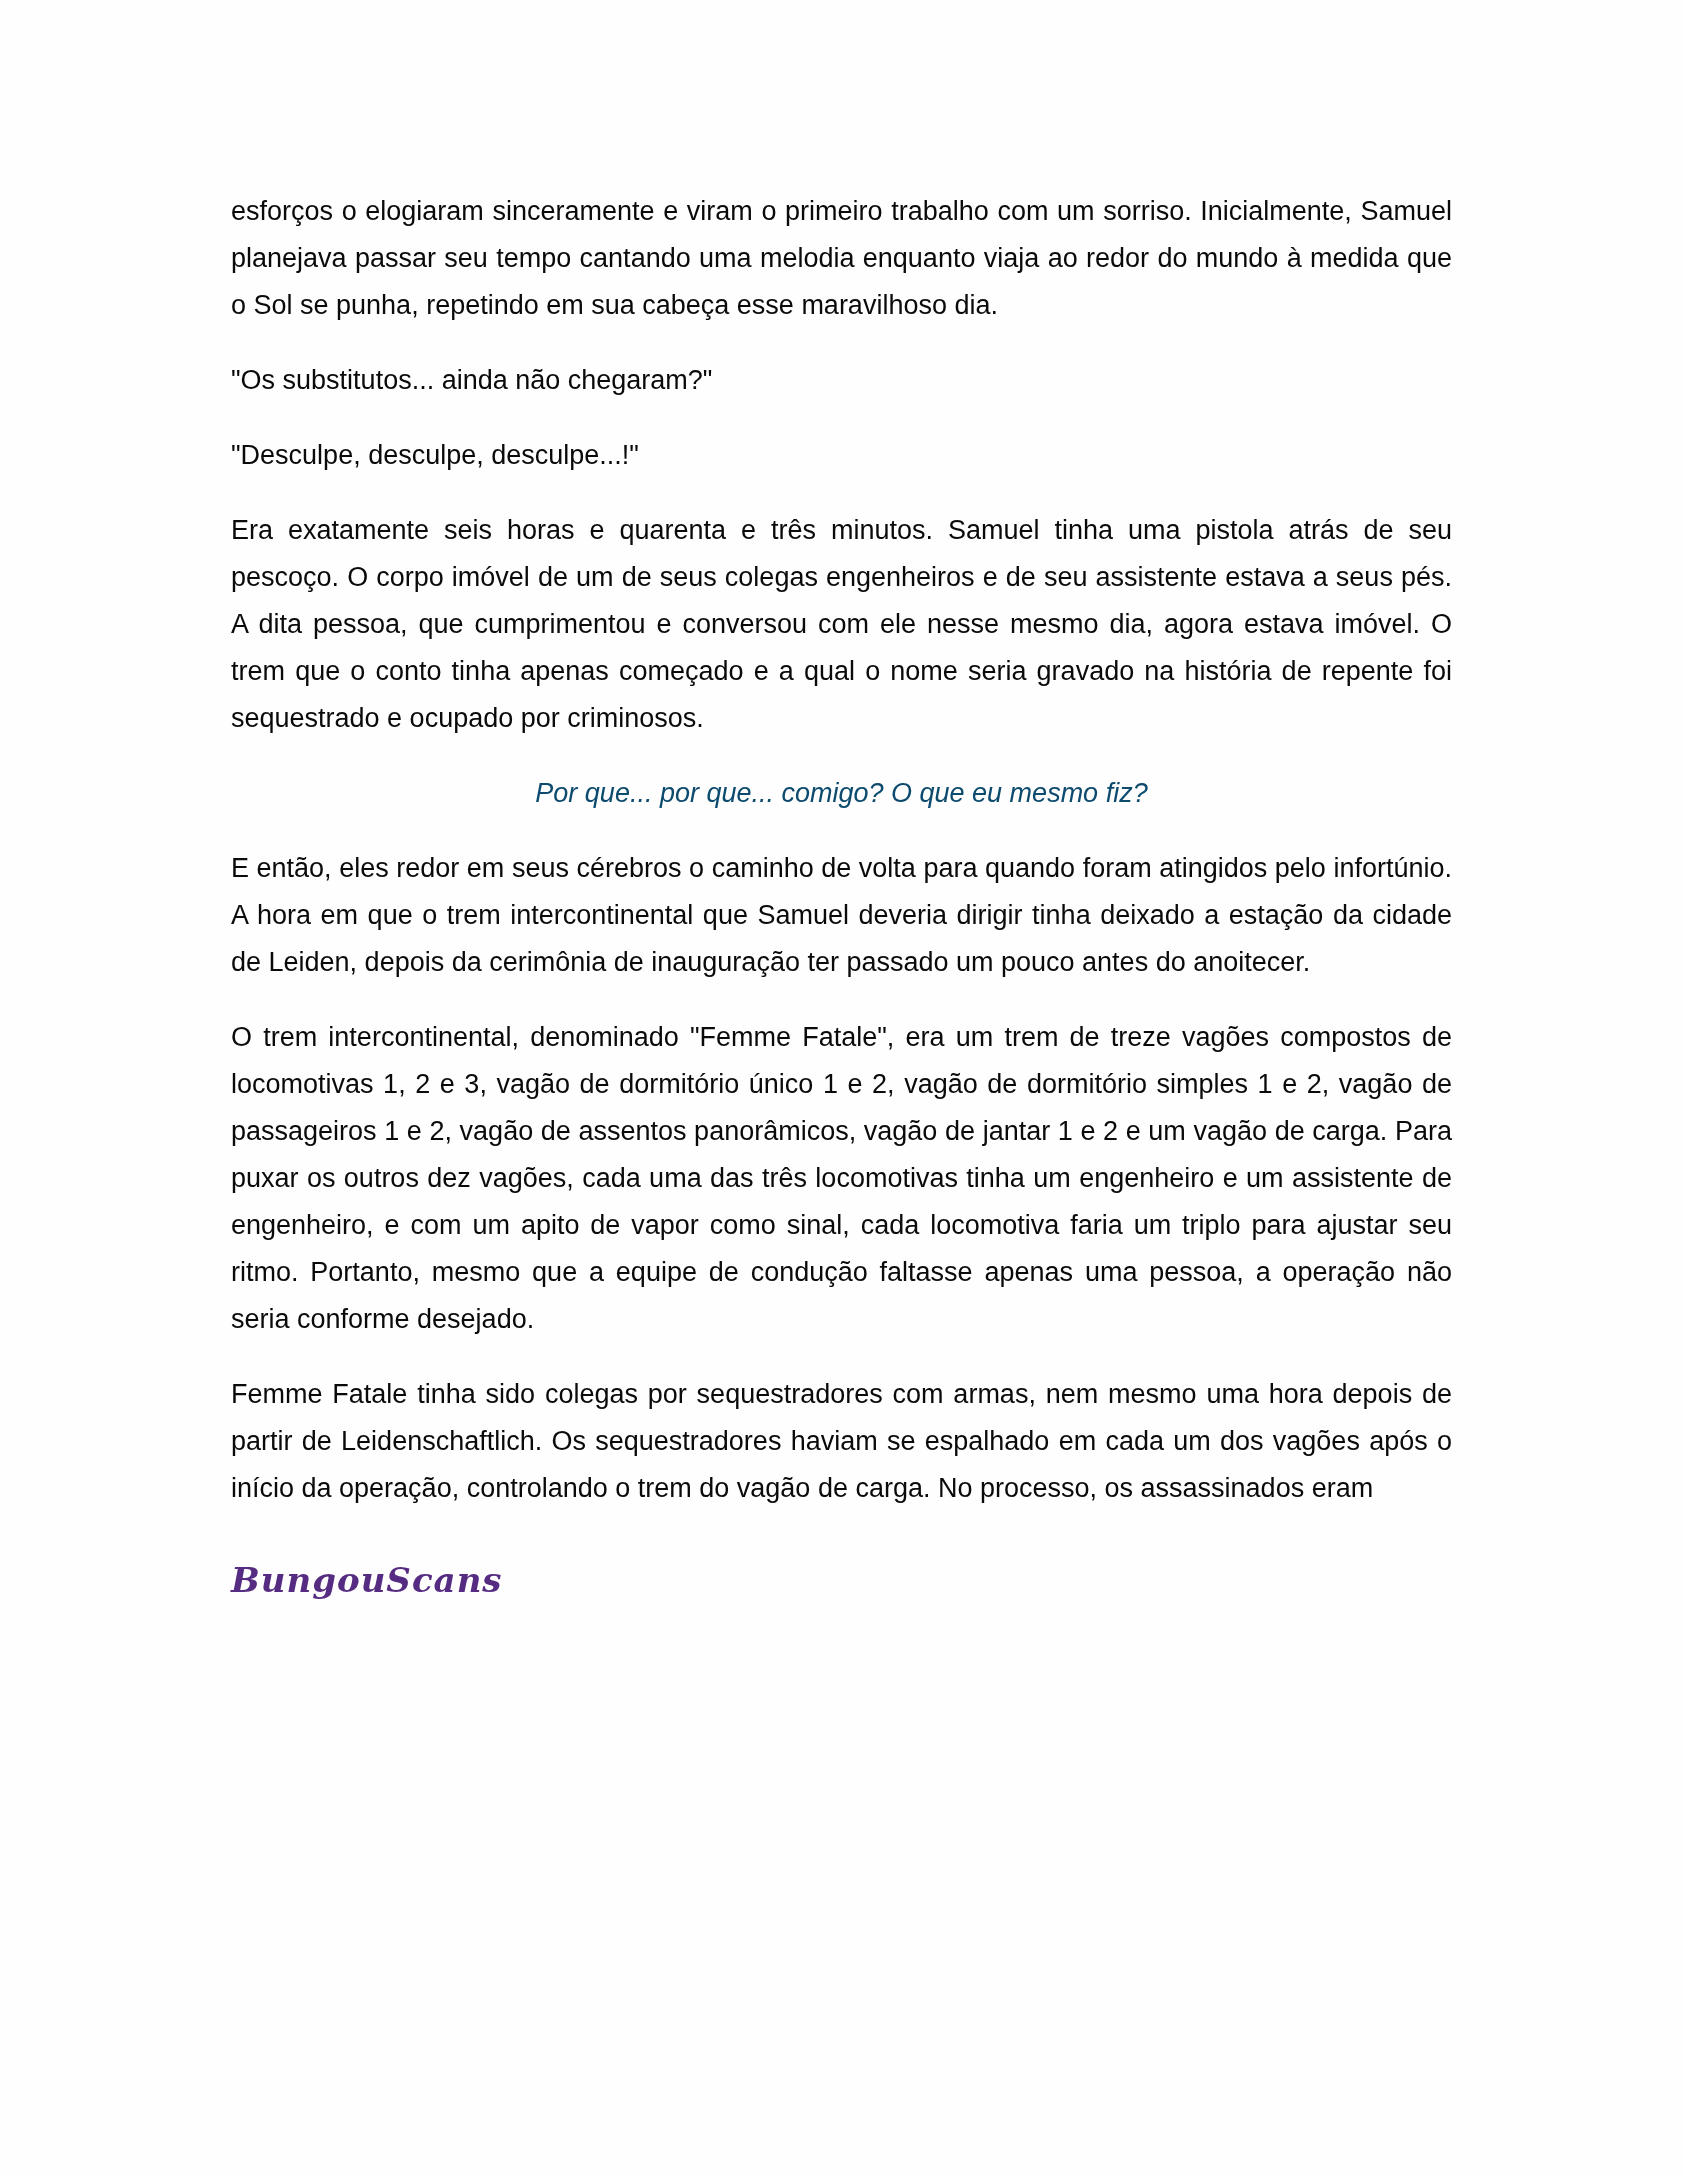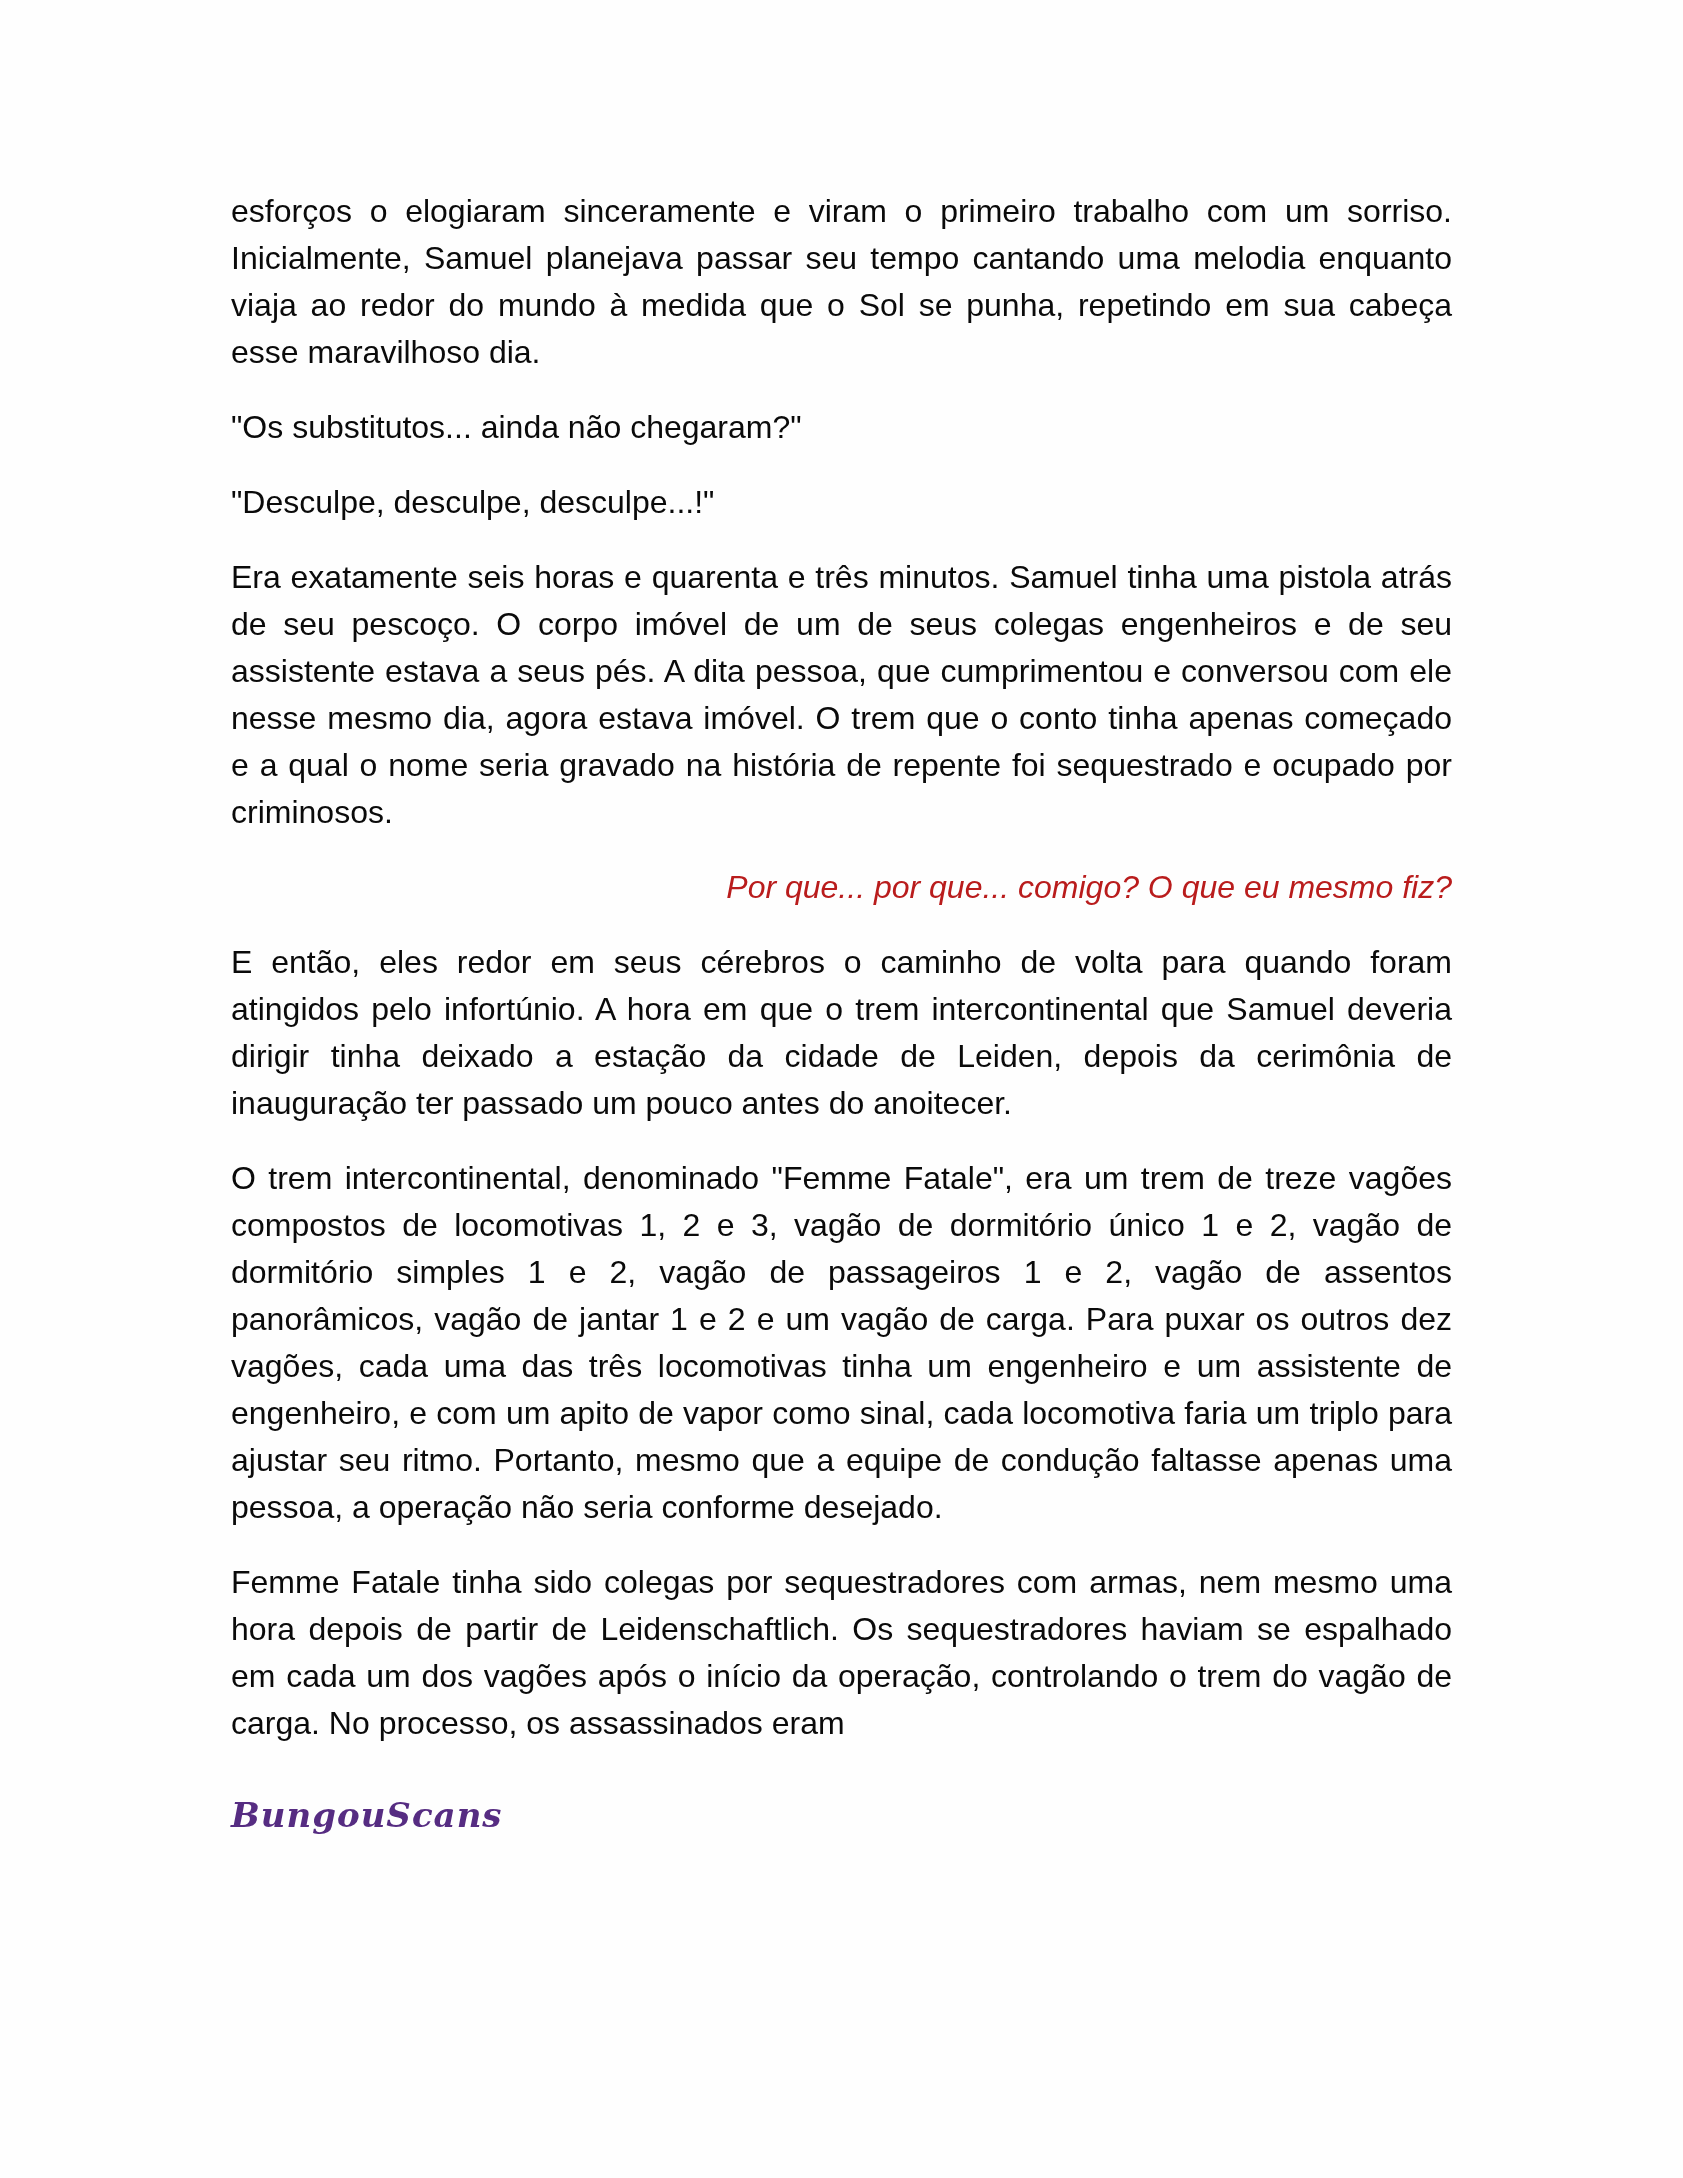--- a/index.html
+++ b/index.html
@@ -17,36 +17,36 @@
     color: #0a0a0a;
   }
   .text-column {
     position: absolute;
     left: 231px;
     top: 188px;
     width: 1221px;
   }
   p {
     margin: 0 0 28px 0;
-    font-size: 32px;
+    font-size: 27px;
     line-height: 47px;
   }
   .body-para {
     text-align: justify;
     text-justify: inter-word;
     color: #0a0a0a;
   }
   .dialogue-para {
     text-align: left;
     color: #0a0a0a;
   }
   .thought-para {
-    text-align: right;
+    text-align: center;
     font-style: italic;
-    color: #b91c1c;
+    color: #0c4a6e;
   }
   .signature {
     margin-top: 48px;
     font-family: "DejaVu Serif", serif;
     font-style: italic;
     font-weight: bold;
     font-size: 34px;
     letter-spacing: 1px;
     color: #562c82;
   }

